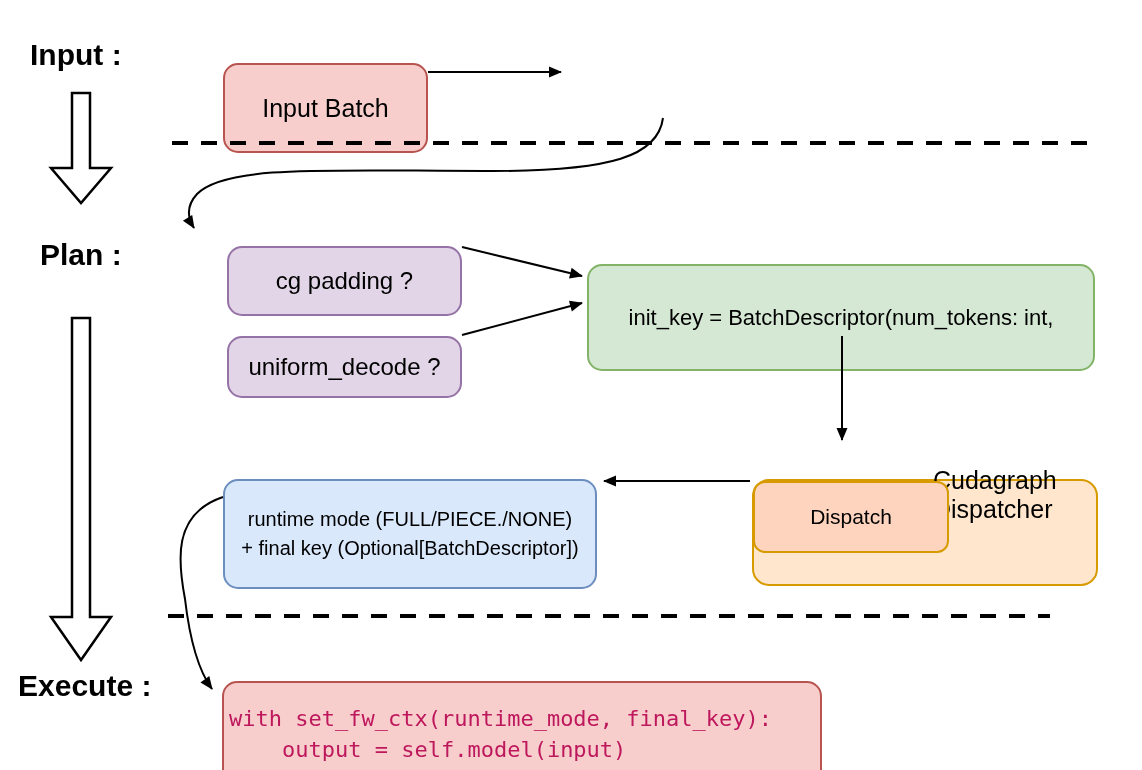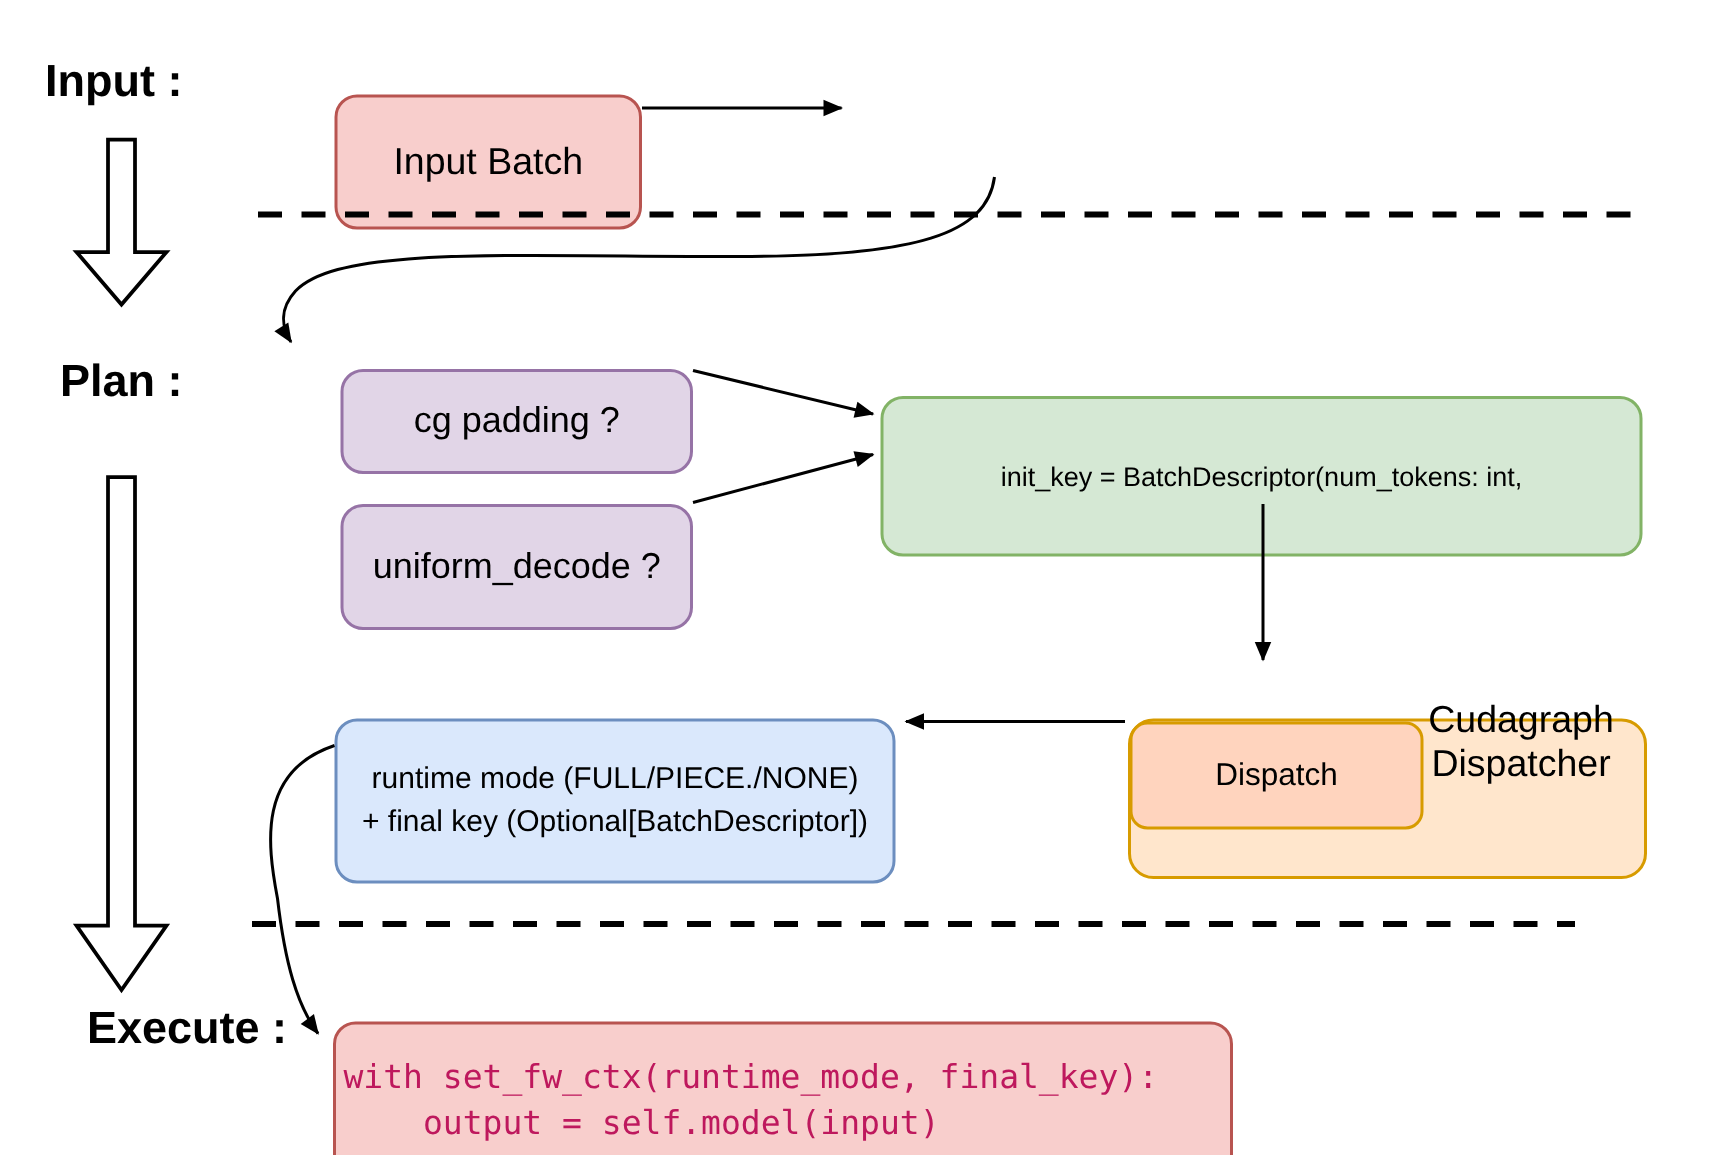--- a/index.html
+++ b/index.html
@@ -28,37 +28,37 @@
   }
   .section-label {
     position: absolute;
     font-weight: bold;
     font-size: 30px;
     white-space: nowrap;
   }
   #input-batch   { left:223px; top:27px;  width:205px; height:90px;  background:#F8CECC; border-color:#B85450; font-size:25px; }
   #preprocess    { left:565px; top:27px;  width:183px; height:90px;  background:#FFF2CC; border-color:#D6B656; font-size:25px; }
   #cg-padding    { left:227px; top:210px; width:235px; height:70px;  background:#E1D5E7; border-color:#9673A6; font-size:24px; }
-  #uniform-decode{ left:227px; top:300px; width:235px; height:84px;  background:#E1D5E7; border-color:#9673A6; font-size:24px; }
-  #init-key      { left:587px; top:228px; width:508px; height:107px; background:#D5E8D4; border-color:#82B366; font-size:18px; line-height:32px; }
+  #uniform-decode{ left:227px; top:300px; width:235px; height:62px;  background:#E1D5E7; border-color:#9673A6; font-size:24px; }
+  #init-key      { left:587px; top:228px; width:508px; height:107px; background:#D5E8D4; border-color:#82B366; font-size:22px; line-height:32px; }
   #cudagraph     { left:752px; top:443px; width:346px; height:107px; background:#FFE6CC; border-color:#D79B00; border-radius:17px; }
-  #cudagraph-label { position:absolute; left:933px; top:466px; width:162px; text-align:center; font-size:25px; line-height:29px; }
+  #cudagraph-label { position:absolute; left:933px; top:466px; width:162px; font-size:25px; line-height:29px; }
   #dispatch      { left:753px; top:445px; width:196px; height:72px;  background:#FFD4BE; border-color:#D79B00; border-radius:12px; font-size:21px; }
   #runtime-mode  { left:223px; top:443px; width:374px; height:110px; background:#DAE8FC; border-color:#6C8EBF; font-size:20px; line-height:29px; }
   #execute-code  {
     left:222px; top:645px; width:600px; height:105px;
     background:#F8CECC; border-color:#B85450;
     align-items:flex-start; padding-left:5px;
     font-family:"DejaVu Sans Mono","Liberation Mono",monospace;
     font-size:22px; line-height:31px; color:#be185d;
     white-space:pre; text-align:left;
   }
   #label-input   { left:30px;  top:38px;  }
   #label-plan    { left:40px;  top:238px; }
-  #label-execute { left:18px;  top:669px;margin-left:40px; }
+  #label-execute { left:18px;  top:669px; }
   #connector-layer {
     position: absolute;
     left: 0; top: 0;
     width: 1142px; height: 770px;
     pointer-events: none;
   }
   .codeline { display:block; }
 </style>
 </head>
 <body>

